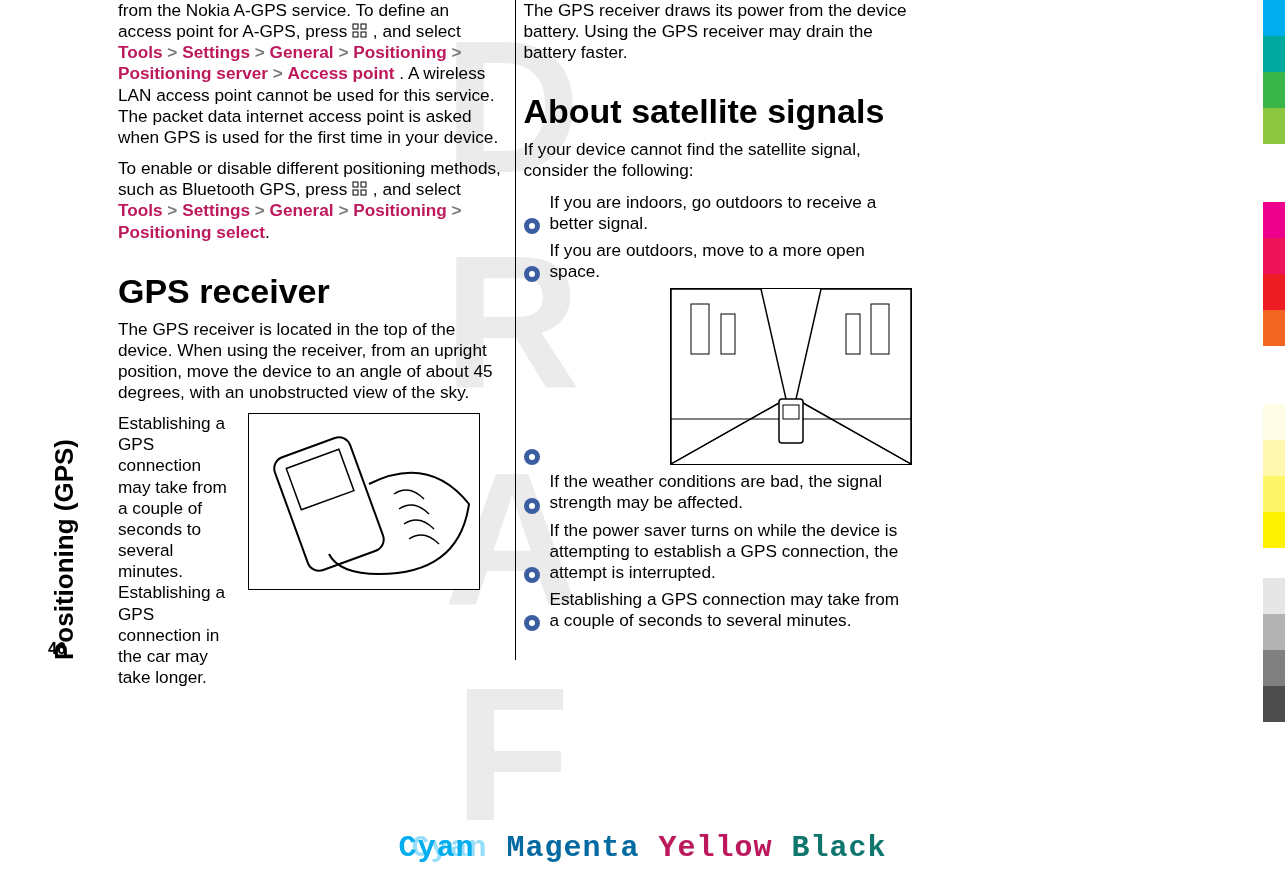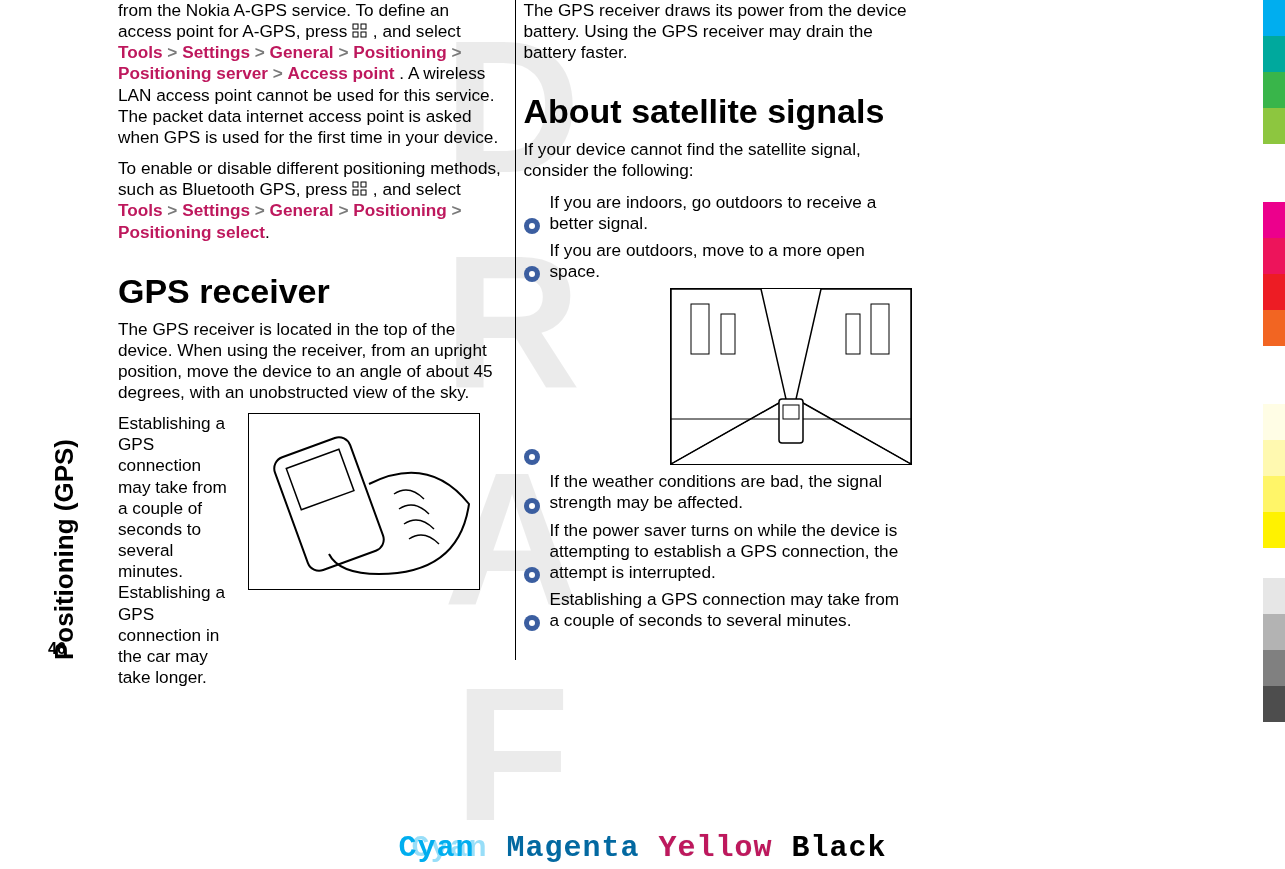--- a/index.html
+++ b/index.html
@@ -162,21 +162,21 @@
     width: 1285px;
     text-align: center;
     font-family: "Courier New", monospace;
     font-weight: bold;
     font-size: 30px;
     letter-spacing: 1px;
   }
   .fc-cyan { color: #00aeef; }
   .fc-magenta { color: #0369a1; }
   .fc-yellow { color: #be185d; text-shadow: 0 0 1px #ccc; }
-  .fc-black { color: #000000; }
+  .fc-black { color: #0f766e; }
   .menu-icon {
     display: inline-block;
     width: 16px;
     height: 16px;
     vertical-align: -2px;
     position: relative;
   }
   .menu-icon svg { width: 16px; height: 16px; }
 </style>
 </head>

